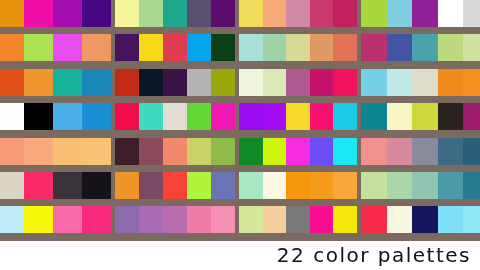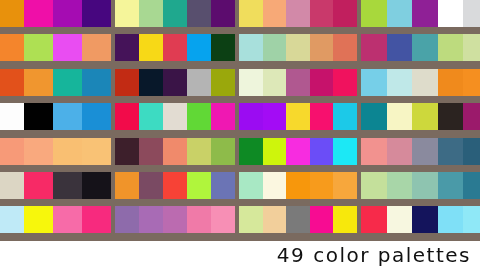--- a/index.html
+++ b/index.html
@@ -300,14 +300,14 @@
           <div class="sw" style="background: rgb(20, 20, 92);"></div>
           <div class="sw" style="background: rgb(127, 224, 247);"></div>
           <div class="sw" style="background: rgb(143, 232, 247);"></div>
           <div class="plabel">POP</div>
         </div>
       </div>
     </div>
 </div>
 
 <div id="footer">
-  <div id="title">49 color palettes</div>
+  <div id="title">22 color palettes</div>
 </div>
 
 </body></html>

